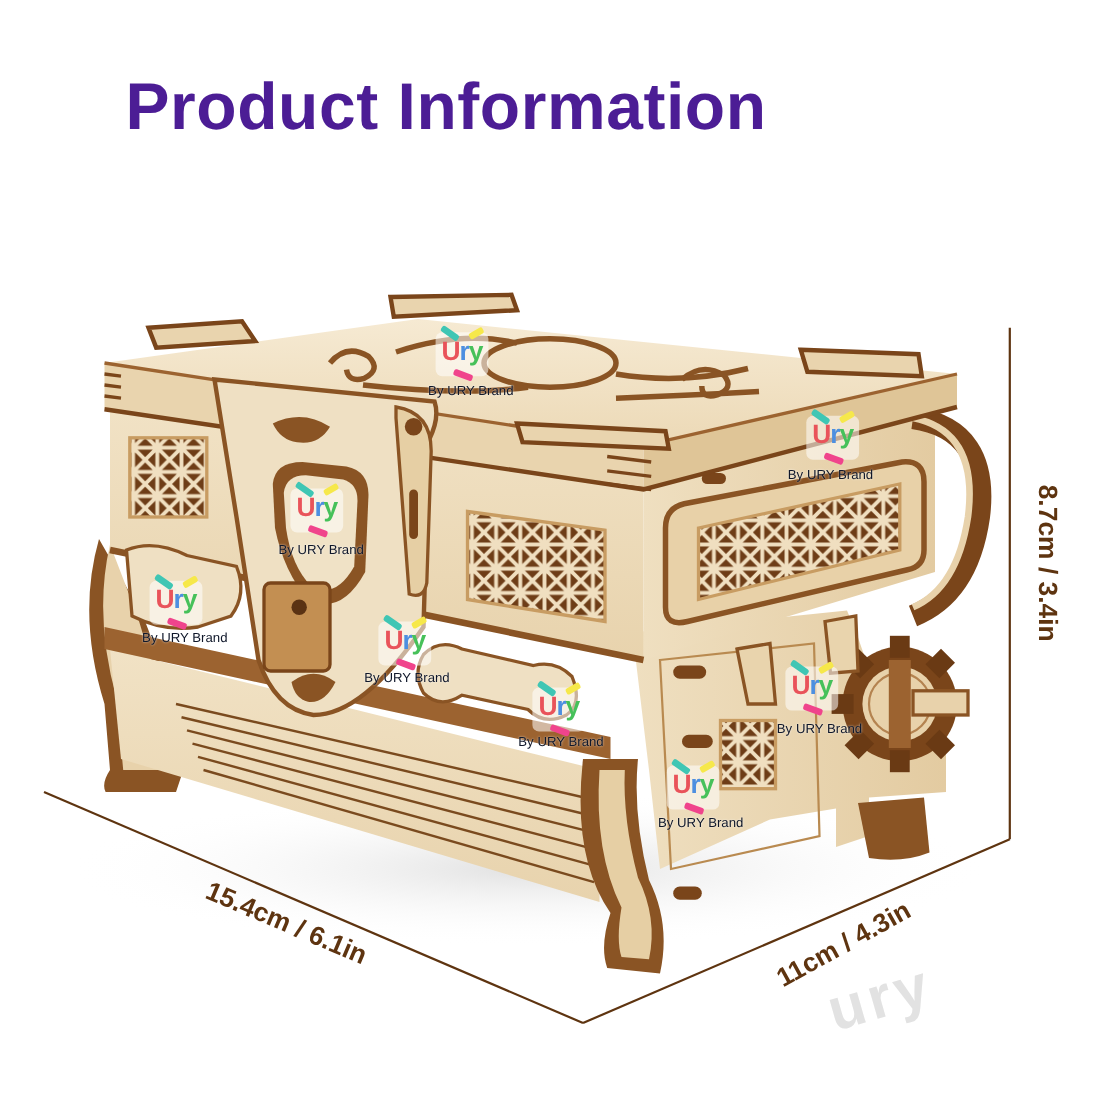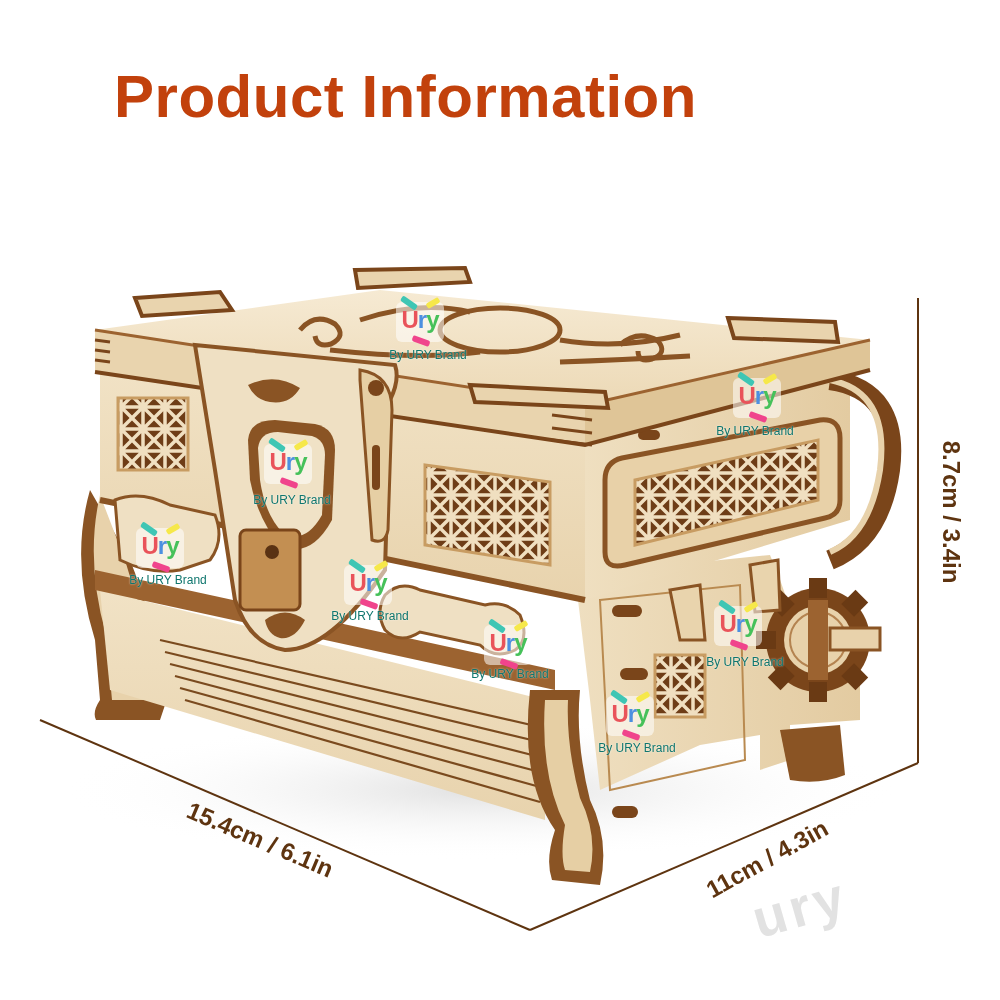--- a/index.html
+++ b/index.html
@@ -1,27 +1,27 @@
 <!DOCTYPE html>
 <html><head>
 <meta charset="utf-8">
 <style>
   html,body{margin:0;padding:0;background:#ffffff;}
   body{width:1000px;height:1000px;position:relative;overflow:hidden;font-family:"Liberation Sans",sans-serif;}
-  .title{position:absolute;left:0;top:62px;width:811px;text-align:center;font-size:60px;font-weight:bold;color:#c2410c;letter-spacing:0.5px;}
+  .title{position:absolute;left:0;top:62px;width:811px;text-align:center;font-size:60px;font-weight:bold;color:#4c1d95;letter-spacing:0.5px;}
   .dim-label{position:absolute;font-size:24px;font-weight:bold;color:#5e3410;white-space:nowrap;transform-origin:center center;}
   svg.art{position:absolute;left:0;top:0;}
   .wm{position:absolute;width:60px;height:48px;transform:translate(-50%,-50%);}
   .wm .bg{position:absolute;inset:4px 6px;background:rgba(255,255,255,0.55);border-radius:6px;}
   .wm .stripe1{position:absolute;left:10px;top:2px;width:18px;height:6px;background:#3fc6b4;transform:rotate(35deg);border-radius:2px;}
   .wm .stripe2{position:absolute;right:10px;top:2px;width:14px;height:6px;background:#f6e84a;transform:rotate(-30deg);border-radius:2px;}
   .wm .stripe3{position:absolute;left:22px;bottom:2px;width:18px;height:6px;background:#f0448c;transform:rotate(20deg);border-radius:2px;}
   .wm .logo{position:absolute;left:0;right:0;top:9px;text-align:center;font-size:24px;font-weight:bold;letter-spacing:-1px;line-height:26px;}
   .wm .u{color:#e9535a;} .wm .r{color:#4d8fe0;} .wm .y{color:#46c15a;}
-  .wm-text{position:absolute;transform:translate(-50%,0);font-size:12px;color:#0f766e;white-space:nowrap;text-shadow:0 0 2px rgba(255,255,255,0.8);}
+  .wm-text{position:absolute;transform:translate(-50%,0);font-size:12px;color:#0f172a;white-space:nowrap;text-shadow:0 0 2px rgba(255,255,255,0.8);}
   .ghost{position:absolute;left:752px;top:876px;font-size:54px;font-weight:bold;color:#e2e2e2;transform:rotate(-16deg);letter-spacing:4px;}
 </style>
 </head>
 <body>
 
 <div class="title">Product Information</div>
 
 <svg class="art" width="1000" height="1000" viewBox="0 0 1000 1000">
   <defs>
     <linearGradient id="woodTop" x1="0" y1="0" x2="0" y2="1">

